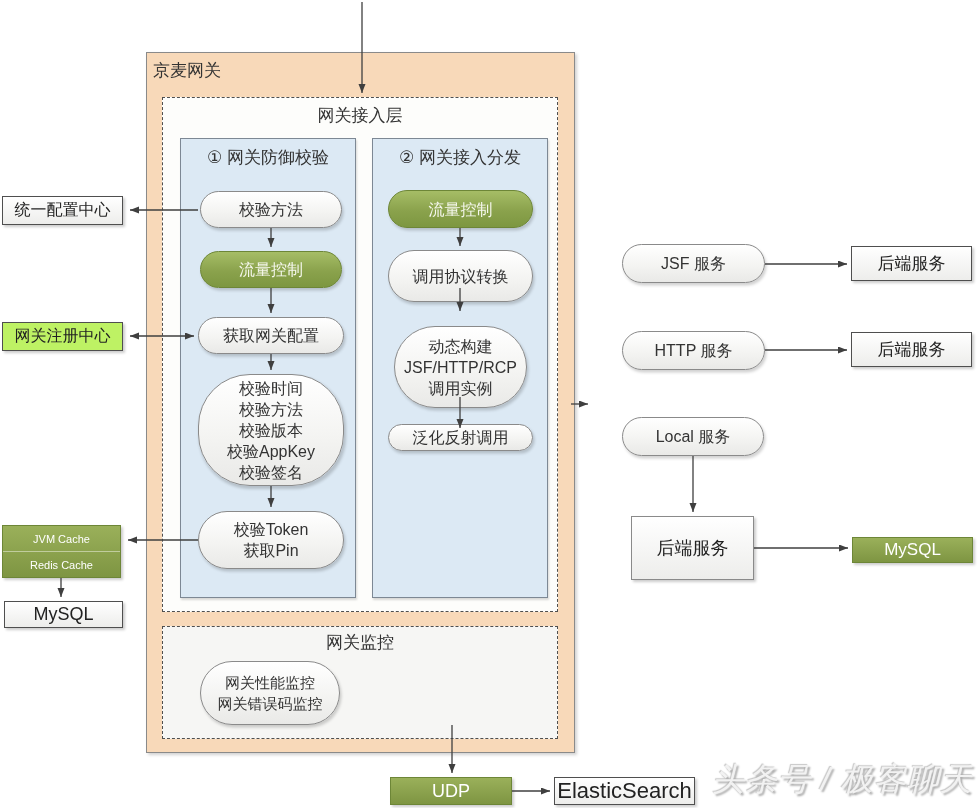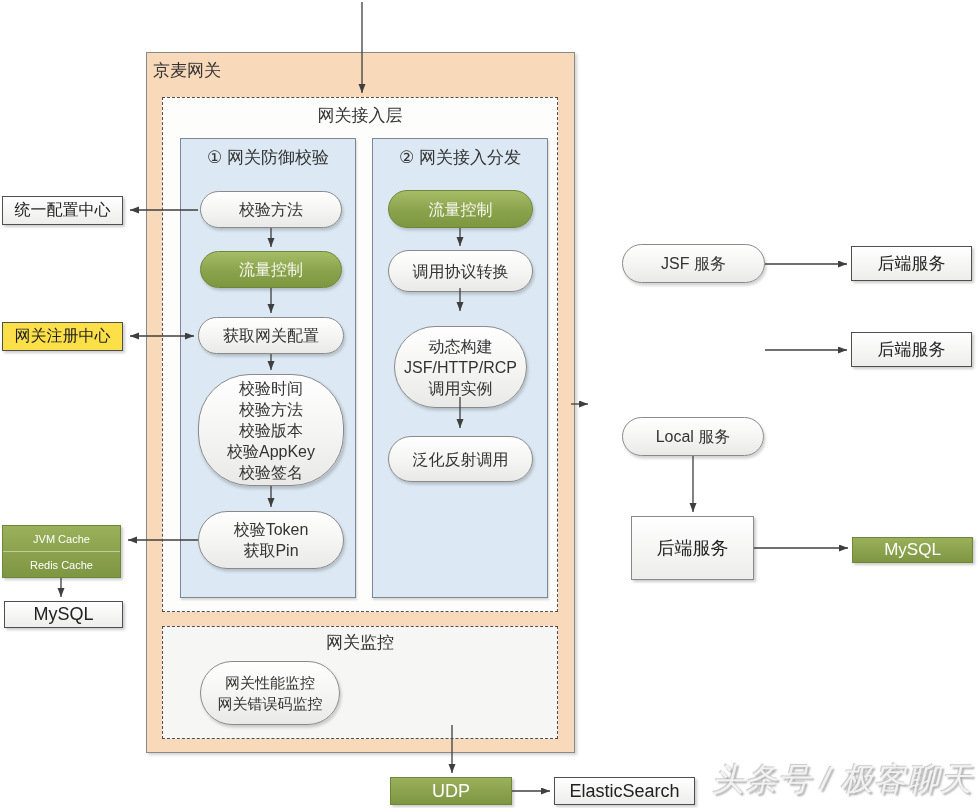--- a/index.html
+++ b/index.html
@@ -27,21 +27,21 @@
   }
   .stadium.big{border-radius:52px;}
   .stadium.med{border-radius:34px;}
   .stadium.green{background:linear-gradient(180deg,#a6bd66 0%,#8aa24c 55%,#7d9741 100%);border-color:#6d8637;color:#f6f8ee;}
   .rect-box{
     display:flex;align-items:center;justify-content:center;text-align:right;
     background:linear-gradient(180deg,#ffffff,#ededeb);
     border:1px solid #4f4f4f;font-size:16px;color:#222;
     box-shadow:1.5px 2px 2.5px rgba(0,0,0,0.2);white-space:nowrap;
   }
-  .rect-box.blue{background:#fde047;}
+  .rect-box.blue{background:#bef264;}
   .rect-box.soft{border-color:#8a8a8a;font-size:18px;}
   .green-solid{
     display:flex;align-items:center;justify-content:center;text-align:center;
     background:linear-gradient(180deg,#9ab05a,#7e9542);
     border:1px solid #6d8637;color:#ffffff;font-size:17px;
     box-shadow:1.5px 2px 2.5px rgba(0,0,0,0.2);white-space:nowrap;
   }
   .cache-row{flex:1;display:flex;align-items:center;justify-content:center;font-size:11px;color:#fff;}
   .cache-row.first{border-bottom:1px solid rgba(255,255,255,0.45);}
   .watermark{
@@ -74,50 +74,51 @@
 校验版本
 校验AppKey
 校验签名</div>
   <div class="abs stadium med" style="left:198px;top:511px;width:146px;height:58px;">校验Token
 获取Pin</div>
 
   <div class="abs panel" style="left:372px;top:138px;width:176px;height:460px;">
     <div class="panel-title">② 网关接入分发</div>
   </div>
   <div class="abs stadium green" style="left:388px;top:190px;width:145px;height:38px;">流量控制</div>
-  <div class="abs stadium" style="left:388px;top:250px;width:145px;height:42px;">调用协议转换</div>
+  <div class="abs stadium" style="left:388px;top:250px;width:145px;height:52px;">调用协议转换</div>
   <div class="abs stadium big" style="left:394px;top:326px;width:133px;height:82px;">动态构建
 JSF/HTTP/RCP
 调用实例</div>
-  <div class="abs stadium" style="left:388px;top:436px;width:145px;height:46px;">泛化反射调用</div>
+  <div class="abs stadium" style="left:388px;top:424px;width:145px;height:27px;">泛化反射调用</div>
 
   <div class="abs dashed-box monitor-fill" style="left:162px;top:626px;width:396px;height:113px;">
     <div class="box-title" style="position:absolute;top:4px;left:0;width:100%;">网关监控</div>
   </div>
   <div class="abs stadium med" style="left:200px;top:661px;width:140px;height:64px;font-size:15px;">网关性能监控
 网关错误码监控</div>
 
   <div class="abs rect-box" style="left:2px;top:196px;width:121px;height:29px;">统一配置中心</div>
   <div class="abs rect-box blue" style="left:2px;top:322px;width:121px;height:29px;">网关注册中心</div>
   <div class="abs green-solid" style="left:2px;top:525px;width:119px;height:53px;flex-direction:column;padding:0;">
     <div class="cache-row first" style="width:100%;">JVM Cache</div>
     <div class="cache-row" style="width:100%;">Redis Cache</div>
   </div>
   <div class="abs rect-box" style="left:4px;top:601px;width:119px;height:27px;font-size:18px;">MySQL</div>
 
   <div class="abs stadium" style="left:622px;top:244px;width:143px;height:39px;">JSF 服务</div>
+  <div class="abs stadium" style="left:622px;top:331px;width:143px;height:39px;">HTTP 服务</div>
   <div class="abs stadium" style="left:622px;top:417px;width:142px;height:39px;">Local 服务</div>
   <div class="abs rect-box soft" style="left:631px;top:516px;width:123px;height:64px;">后端服务</div>
 
   <div class="abs rect-box" style="left:851px;top:246px;width:121px;height:35px;font-size:17px;">后端服务</div>
   <div class="abs rect-box" style="left:851px;top:332px;width:121px;height:35px;font-size:17px;">后端服务</div>
   <div class="abs green-solid" style="left:852px;top:537px;width:121px;height:26px;">MySQL</div>
 
   <div class="abs green-solid" style="left:390px;top:777px;width:122px;height:28px;font-size:18px;">UDP</div>
-  <div class="abs rect-box" style="left:554px;top:777px;width:141px;height:28px;font-size:18px;">ElasticSearch</div>
+  <div class="abs rect-box" style="left:554px;top:777px;width:141px;height:28px;font-size:22px;">ElasticSearch</div>
 
   <div class="abs watermark" style="left:712px;top:758px;">头条号 / 极客聊天</div>
 
   <svg class="overlay" width="978" height="808" viewBox="0 0 978 808">
     <defs>
       <marker id="ah" markerUnits="userSpaceOnUse" markerWidth="10" markerHeight="8" refX="9" refY="3.5" orient="auto-start-reverse">
         <path d="M0,0 L9,3.5 L0,7 z" fill="#3f3f3f"></path>
       </marker>
     </defs>
     <g stroke="#3f3f3f" stroke-width="1.3" fill="none">

